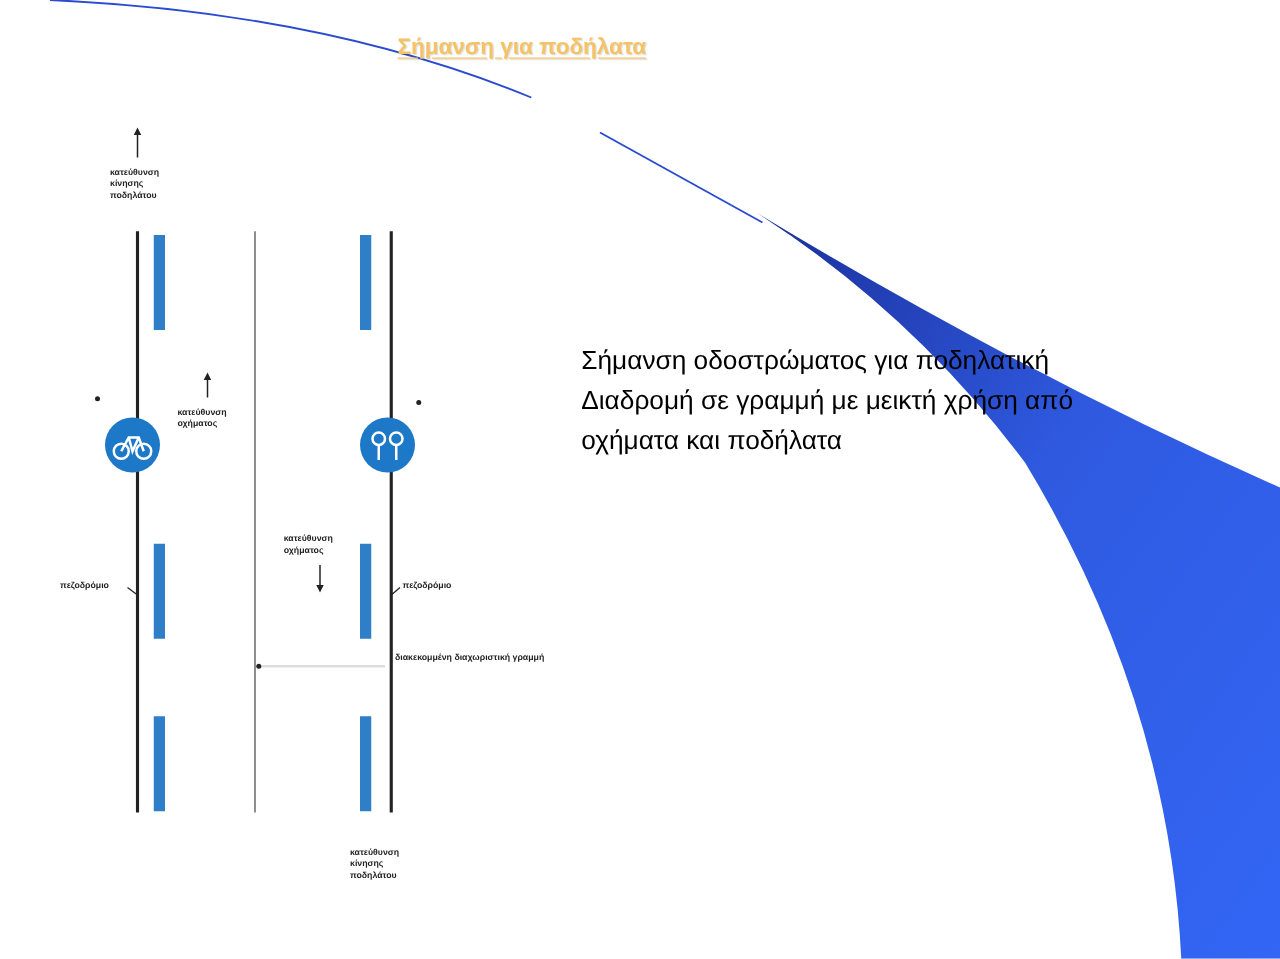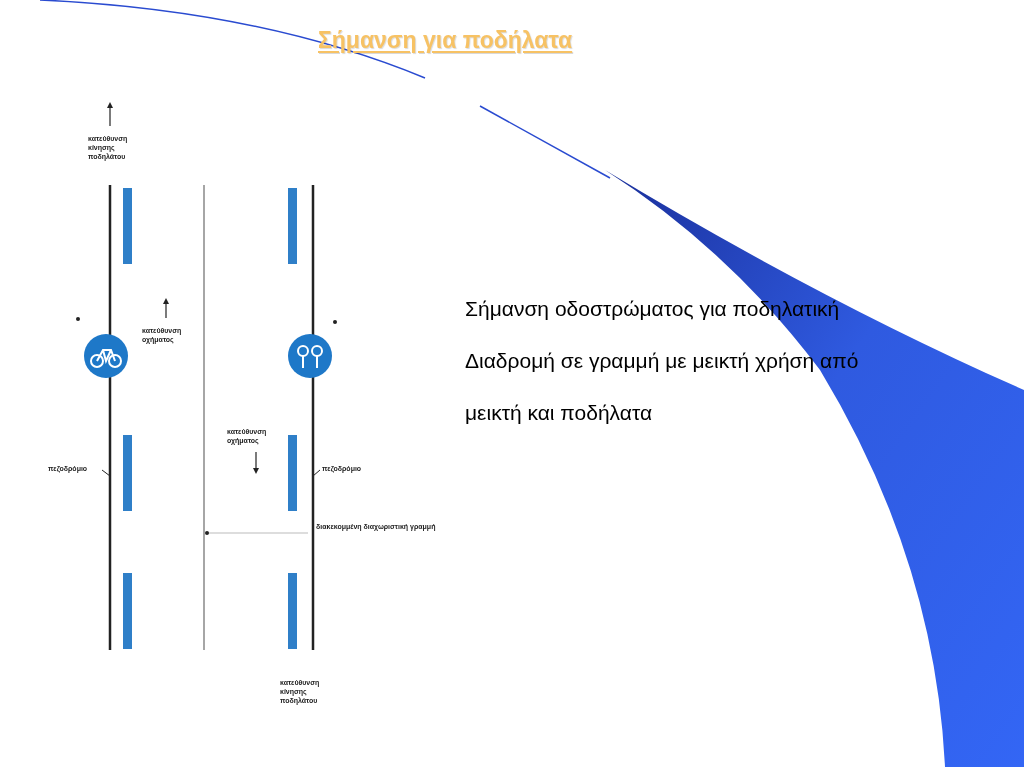--- a/index.html
+++ b/index.html
@@ -4,30 +4,30 @@
   <style>
     html, body { margin: 0; padding: 0; }
     body {
       width: 1024px; height: 767px; position: relative; overflow: hidden;
       background: #ffffff;
       font-family: "Liberation Sans", sans-serif;
     }
     .deco { position: absolute; left: 0; top: 0; width: 1024px; height: 767px; }
     .title {
       position: absolute; left: 318px; top: 27px;
-      font-size: 23px; font-weight: bold; color: #f7c264;
+      font-size: 18px; font-weight: bold; color: #f7c264;
       text-decoration: underline; text-underline-offset: 3px;
       text-shadow: 1px 1px 1px rgba(0,0,0,0.15);
       white-space: nowrap;
     }
     .body-text {
       position: absolute; left: 465px; top: 273px; width: 560px;
       font-size: 21px; line-height: 32px; color: #000;
     }
-    .body-text div { white-space: nowrap; margin-top: 20px; }
+    .body-text div { white-space: nowrap; }
     .diagram { position: absolute; left: 30px; top: 90px; width: 460px; height: 640px; }
     .lbl {
       position: absolute; font-size: 7px; line-height: 9px; color: #222;
       filter: blur(0.6px); font-weight: bold; white-space: nowrap;
     }
   </style>
 </head>
 <body>
 
 <svg class="deco" viewBox="0 0 1024 767">
@@ -41,21 +41,21 @@
   <path d="M 40 0 Q 260 10 425 78" stroke="#2a4bd0" stroke-width="1.5" fill="none"></path>
   <path d="M 480 106 Q 560 150 610 178" stroke="#2a4bd0" stroke-width="1.5" fill="none"></path>
   <path d="M 605 170 Q 820 300 1024 390 L 1024 767 L 945 767 Q 935 560 820 370 Q 730 250 605 170 Z" fill="url(#sw)"></path>
 </svg>
 
 <div class="title">Σήμανση για ποδήλατα</div>
 
 <div class="body-text">
   <div>Σήμανση οδοστρώματος για ποδηλατική</div>
   <div>Διαδρομή σε γραμμή με μεικτή χρήση από</div>
-  <div>μεικτή και ποδήλατα</div>
+  <div>οχήματα και ποδήλατα</div>
 </div>
 
 <div class="diagram">
   <svg width="460" height="640" viewBox="0 0 460 640" style="position:absolute;left:0;top:0">
 
     <line x1="80" y1="95" x2="80" y2="560" stroke="#222" stroke-width="2.5"></line>
     <line x1="283" y1="95" x2="283" y2="560" stroke="#222" stroke-width="2.5"></line>
 
     <line x1="174" y1="95" x2="174" y2="560" stroke="#888" stroke-width="1.5"></line>
 

